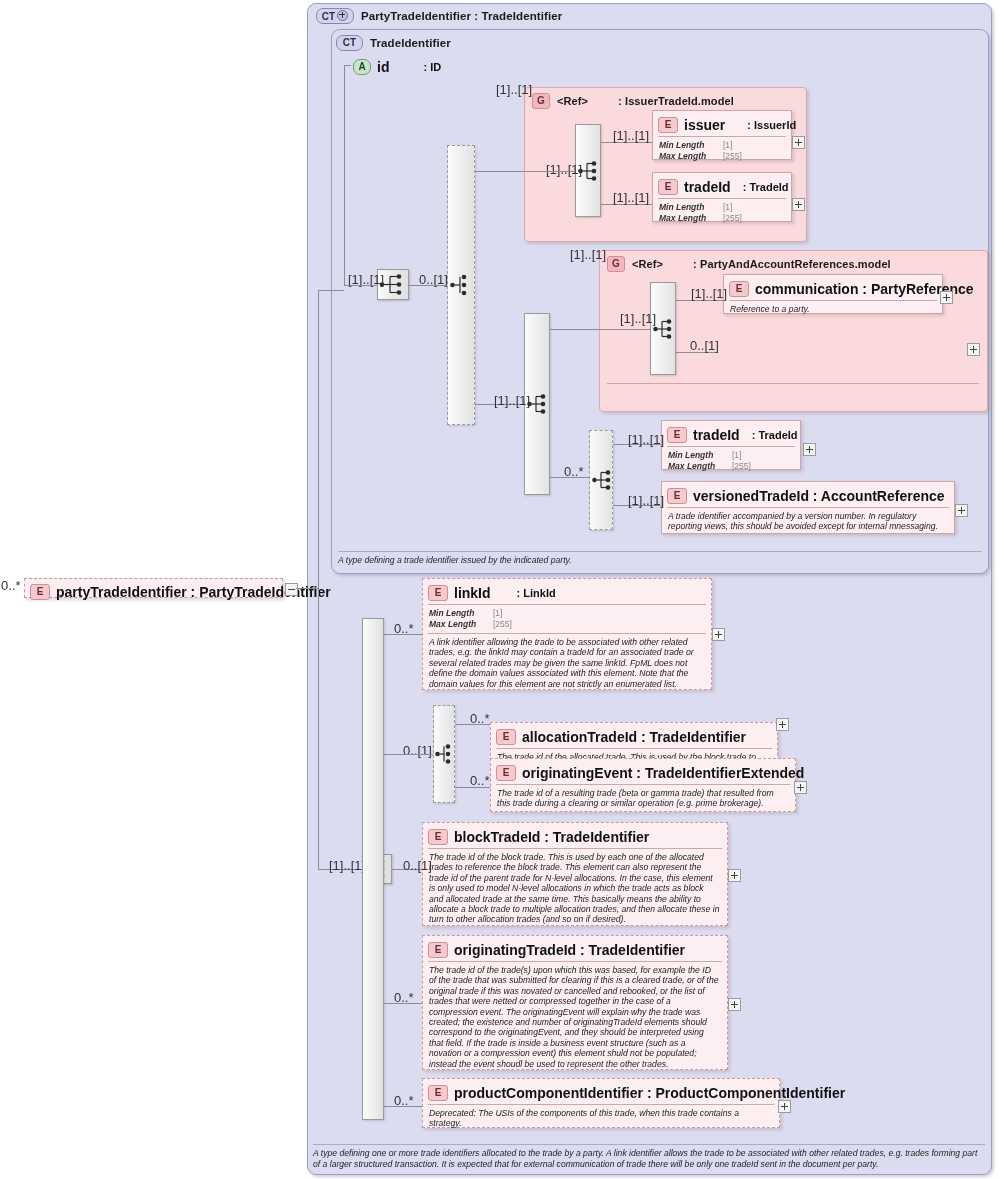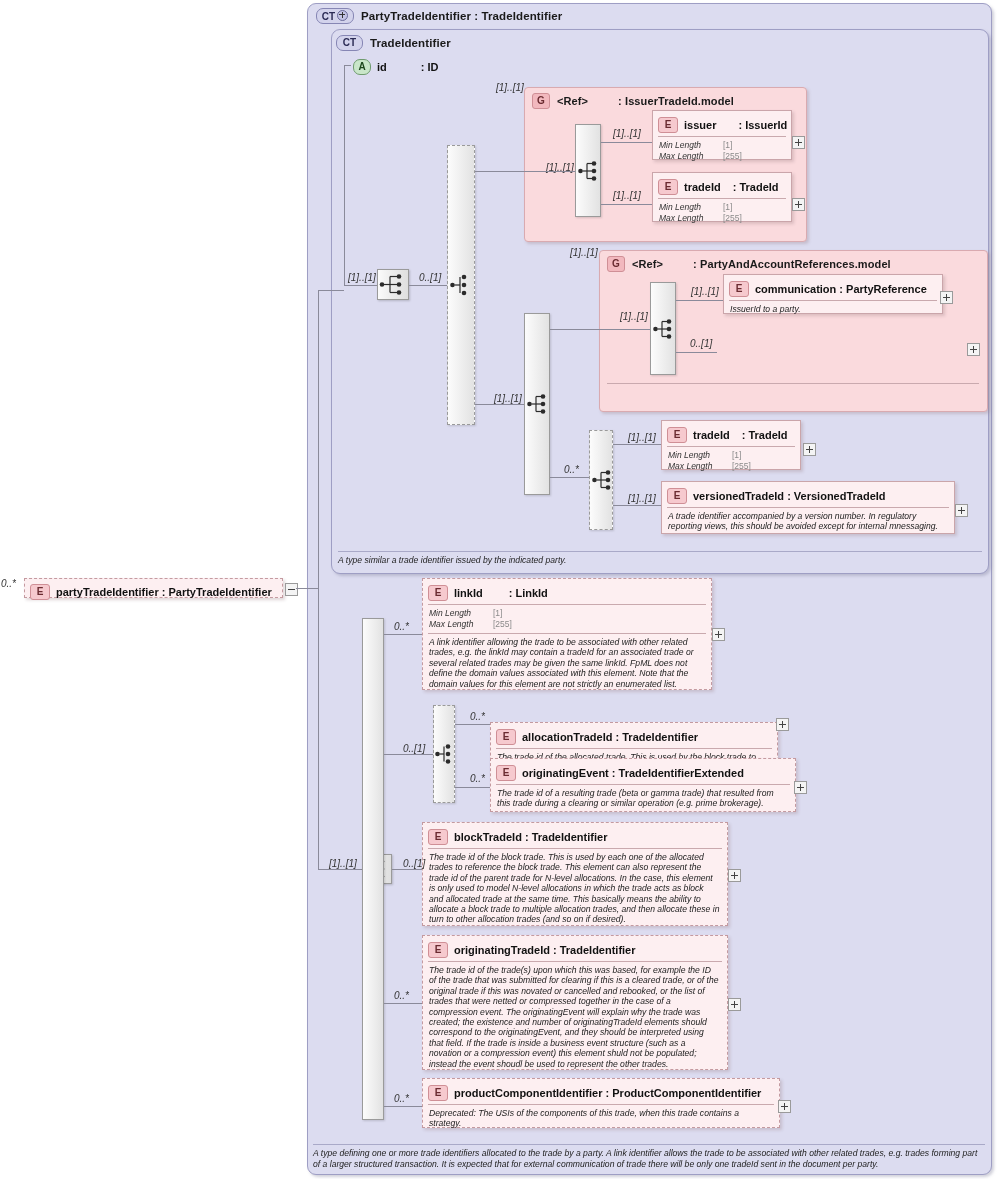--- a/index.html
+++ b/index.html
@@ -30,42 +30,42 @@
   .badge-e{border:1px solid #cf8f96;background:#f6c9ce;color:#6a2b31;width:18px;border-radius:3px;}
 
   .hdr-title{font-size:11.5px;font-weight:bold;color:#1a1a1a;vertical-align:middle;
              margin-left:7px;letter-spacing:.1px;}
 
   
   .node{background:#fdeff1;border:1px solid #caa5aa;
         box-shadow:2px 2px 3px rgba(150,120,125,.30);}
   .node.dashed{border:1px dashed #c49aa0;}
   .node-head{padding:4px 6px 3px 5px;white-space:nowrap;}
-  .node-name{font-size:11px;font-weight:bold;color:#111;vertical-align:middle;margin-left:6px;}
+  .node-name{font-size:14px;font-weight:bold;color:#111;vertical-align:middle;margin-left:6px;}
   .node-type{font-size:11px;font-weight:bold;color:#111;vertical-align:middle;}
   .hr{height:1px;background:#c9a9ae;margin:0 5px;}
   .facets{padding:3px 6px 4px 6px;font-size:8.5px;line-height:10.5px;color:#2a2a2a;}
-  .facets .fl{display:inline-block;width:64px;font-style:italic;font-weight:normal;color:#333;}
+  .facets .fl{display:inline-block;width:64px;font-style:italic;font-weight:bold;color:#333;}
   .facets .fv{color:#8a8a8a;font-weight:normal;}
   .doc{padding:3px 7px 4px 6px;font-size:8.6px;line-height:10.4px;
        font-style:italic;color:#222;}
 
   
   .annot{font-size:8.6px;line-height:10.6px;font-style:italic;color:#222;}
   .annot-hr{height:1px;background:#a9a9c8;}
 
   
   .comp{background:linear-gradient(to right,#fbfbfb 0%,#ececec 45%,#dfdfdf 100%);
         border:1px solid #9a9a9a;box-shadow:1px 1px 2px rgba(0,0,0,.18);}
   .comp-tall{background:linear-gradient(to right,#fcfcfc 0%,#efefef 50%,#e2e2e2 100%);
              border:1px solid #9a9a9a;box-shadow:1px 1px 2px rgba(0,0,0,.15);}
   .comp-tall.dashed{border:1px dashed #9a9a9a;}
 
   
-  .occ{position:absolute;font-size:10px;font-style:italic;color:#333;white-space:nowrap;}
+  .occ{position:absolute;font-size:13px;color:#333;white-space:nowrap;}
 
   
   .ln-h{position:absolute;height:1px;background:#8a8a9a;}
   .ln-v{position:absolute;width:1px;background:#8a8a9a;}
 
   
   .pm{position:absolute;width:11px;height:11px;background:#f4f4f4;
       border:1px solid #9a9a9a;}
   .pm:before{content:"";position:absolute;left:2px;top:5px;width:7px;height:1px;background:#444;}
   .pm.plus:after{content:"";position:absolute;left:5px;top:2px;width:1px;height:7px;background:#444;}
@@ -86,21 +86,21 @@
     </span></span><span class="hdr-title">PartyTradeIdentifier : TradeIdentifier</span>
   </div>
 
   <div class="abs ct-inner" style="left:331px;top:29px;width:658px;height:545px;"></div>
 
   <div class="abs" style="left:336px;top:33px;width:300px;height:16px;">
     <span class="badge badge-ct2">CT</span><span class="hdr-title">TradeIdentifier</span>
   </div>
 
   <div class="abs annot-hr" style="left:338px;top:551px;width:644px;"></div>
-  <div class="abs annot" style="left:338px;top:555px;width:640px;">A type similar a trade identifier issued by the indicated party.</div>
+  <div class="abs annot" style="left:338px;top:555px;width:640px;">A type defining a trade identifier issued by the indicated party.</div>
 
   <div class="abs attr" style="left:350px;top:54px;width:140px;height:22px;">
     <div class="node-head" style="padding:3px 6px 3px 3px;">
       <span class="badge badge-a">A</span><span class="node-name">id</span><span class="node-type" style="margin-left:34px;">: ID</span>
     </div>
   </div>
 
   <div class="abs ln-v" style="left:344px;top:65px;height:220px;"></div>
   <div class="abs ln-h" style="left:344px;top:65px;width:7px;"></div>
 
@@ -221,21 +221,21 @@
       <circle cx="17" cy="21.5" r="2.3" fill="#2b2b2b"></circle>
     </svg>
   </div>
   <div class="occ" style="left:620px;top:311px;">[1]..[1]</div>
   <div class="abs ln-h" style="left:599px;top:329px;width:51px;"></div>
   <div class="abs ln-h" style="left:550px;top:329px;width:49px;"></div>
 
   <div class="abs node" style="left:723px;top:274px;width:220px;height:40px;">
     <div class="node-head"><span class="badge badge-e">E</span><span class="node-name">communication : PartyReference</span></div>
     <div class="hr"></div>
-    <div class="doc">IssuerId to a party.</div>
+    <div class="doc">Reference to a party.</div>
   </div>
   <div class="pm plus" style="left:940px;top:291px;"></div>
   <div class="abs ln-h" style="left:676px;top:300px;width:47px;"></div>
   <div class="occ" style="left:691px;top:286px;">[1]..[1]</div>
 
   <div class="pm plus" style="left:967px;top:343px;"></div>
   <div class="abs ln-h" style="left:676px;top:352px;width:41px;"></div>
   <div class="occ" style="left:690px;top:338px;">0..[1]</div>
 
   <div class="abs" style="left:607px;top:383px;width:372px;height:1px;background:#c9a9ae;"></div>
@@ -263,21 +263,21 @@
     <div class="facets">
       <span class="fl">Min Length</span><span class="fv">[1]</span><br>
       <span class="fl">Max Length</span><span class="fv">[255]</span>
     </div>
   </div>
   <div class="pm plus" style="left:803px;top:443px;"></div>
   <div class="abs ln-h" style="left:613px;top:444px;width:48px;"></div>
   <div class="occ" style="left:628px;top:432px;">[1]..[1]</div>
 
   <div class="abs node" style="left:661px;top:481px;width:294px;height:53px;">
-    <div class="node-head"><span class="badge badge-e">E</span><span class="node-name">versionedTradeId : VersionedTradeId</span></div>
+    <div class="node-head"><span class="badge badge-e">E</span><span class="node-name">versionedTradeId : AccountReference</span></div>
     <div class="hr"></div>
     <div class="doc">A trade identifier accompanied by a version number. In regulatory reporting views, this should be avoided except for internal mnessaging.</div>
   </div>
   <div class="pm plus" style="left:955px;top:504px;"></div>
   <div class="abs ln-h" style="left:613px;top:505px;width:48px;"></div>
   <div class="occ" style="left:628px;top:493px;">[1]..[1]</div>
 
   <div class="occ" style="left:1px;top:578px;">0..*</div>
   <div class="abs node dashed" style="left:24px;top:578px;width:259px;height:20px;">
     <div class="node-head" style="padding:3px 6px 2px 5px;"><span class="badge badge-e">E</span><span class="node-name">partyTradeIdentifier : PartyTradeIdentifier</span></div>

